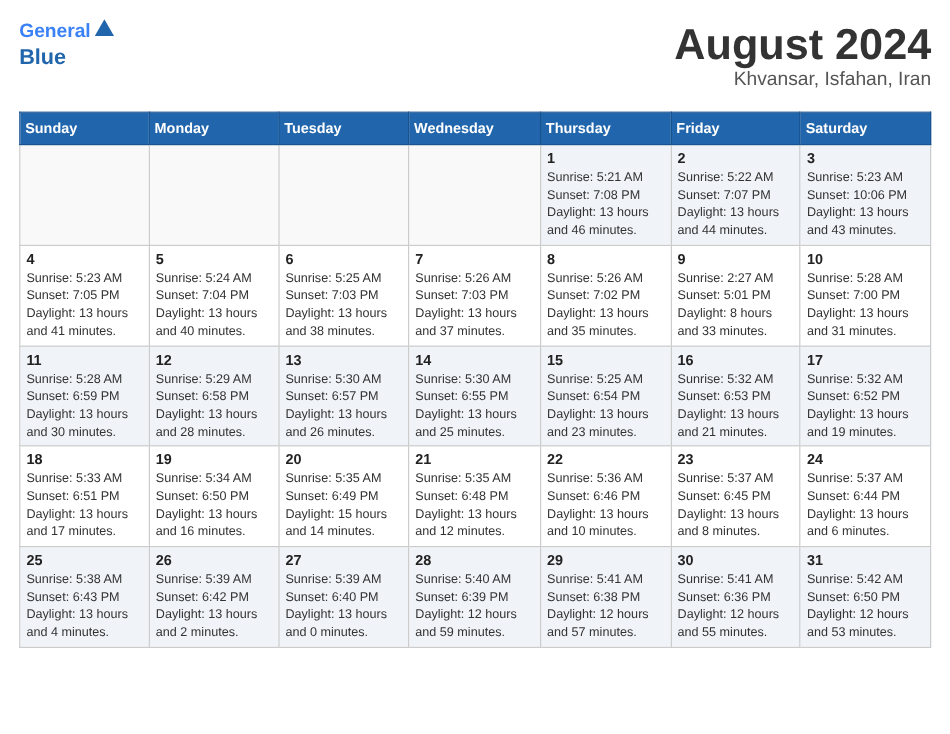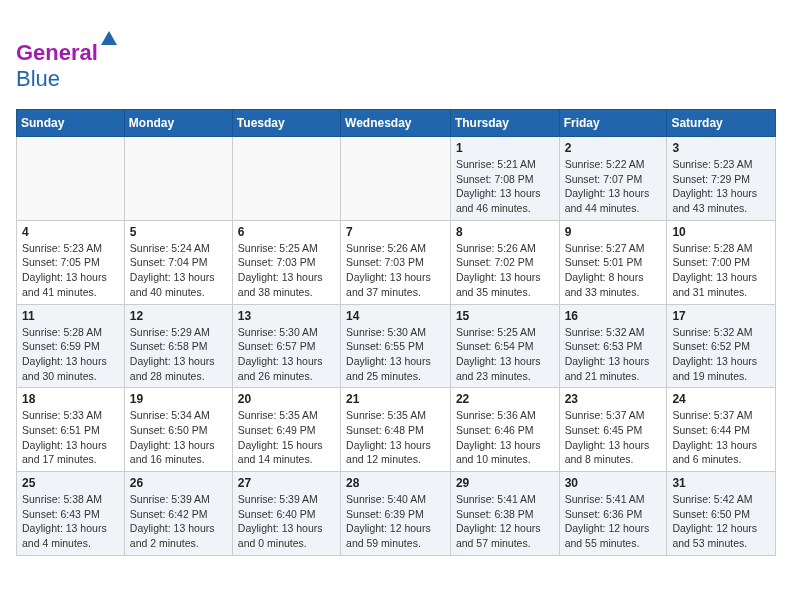--- a/index.html
+++ b/index.html
@@ -81,28 +81,32 @@
     .empty-cell {
       background: #f9f9f9 !important;
     }
   </style>
 </head>
 <body>
 
 <div class="header-section">
   <div class="logo">
     <div class="logo-line">
-      <span style="font-size:22px;font-weight:bold;color:#a21caf;margin-top:24px;">General</span>
+      <span style="font-size:16px;font-weight:bold;color:#3b82f6;">General</span>
       <span style="display:inline-block;margin-left:3px;margin-bottom:2px;">
         <svg width="16" height="14" viewBox="0 0 16 14">
             <polygon points="8,0 16,14 0,14" fill="#2166ac"></polygon>
           </svg>
       </span>
     </div>
-    <span style="font-size:22px;font-weight:normal;color:#2166ac;">Blue</span>
+    <span style="font-size:18px;font-weight:bold;color:#2166ac;">Blue</span>
+  </div>
+  <div class="title-section">
+    <div class="month-title">August 2024</div>
+    <div class="location-title">Khvansar, Isfahan, Iran</div>
   </div>
 </div>
 
 <table class="calendar-table">
   <thead>
     <tr>
       <th>Sunday</th>
       <th>Monday</th>
       <th>Tuesday</th>
       <th>Wednesday</th>
@@ -125,21 +129,21 @@
       </td>
         <td>
         <span class="day-number">2</span>
         <span class="day-info">Sunrise: 5:22 AM</span><br>
         <span class="day-info">Sunset: 7:07 PM</span><br>
         <span class="day-info">Daylight: 13 hours and 44 minutes.</span>
       </td>
         <td>
         <span class="day-number">3</span>
         <span class="day-info">Sunrise: 5:23 AM</span><br>
-        <span class="day-info">Sunset: 7:29 PM</span><br>
+        <span class="day-info">Sunset: 10:06 PM</span><br>
         <span class="day-info">Daylight: 13 hours and 43 minutes.</span>
       </td>
       </tr>
       <tr>
         <td>
         <span class="day-number">4</span>
         <span class="day-info">Sunrise: 5:23 AM</span><br>
         <span class="day-info">Sunset: 7:05 PM</span><br>
         <span class="day-info">Daylight: 13 hours and 41 minutes.</span>
       </td>
@@ -162,21 +166,21 @@
         <span class="day-info">Daylight: 13 hours and 37 minutes.</span>
       </td>
         <td>
         <span class="day-number">8</span>
         <span class="day-info">Sunrise: 5:26 AM</span><br>
         <span class="day-info">Sunset: 7:02 PM</span><br>
         <span class="day-info">Daylight: 13 hours and 35 minutes.</span>
       </td>
         <td>
         <span class="day-number">9</span>
-        <span class="day-info">Sunrise: 5:27 AM</span><br>
+        <span class="day-info">Sunrise: 2:27 AM</span><br>
         <span class="day-info">Sunset: 5:01 PM</span><br>
         <span class="day-info">Daylight: 8 hours and 33 minutes.</span>
       </td>
         <td>
         <span class="day-number">10</span>
         <span class="day-info">Sunrise: 5:28 AM</span><br>
         <span class="day-info">Sunset: 7:00 PM</span><br>
         <span class="day-info">Daylight: 13 hours and 31 minutes.</span>
       </td>
       </tr>

